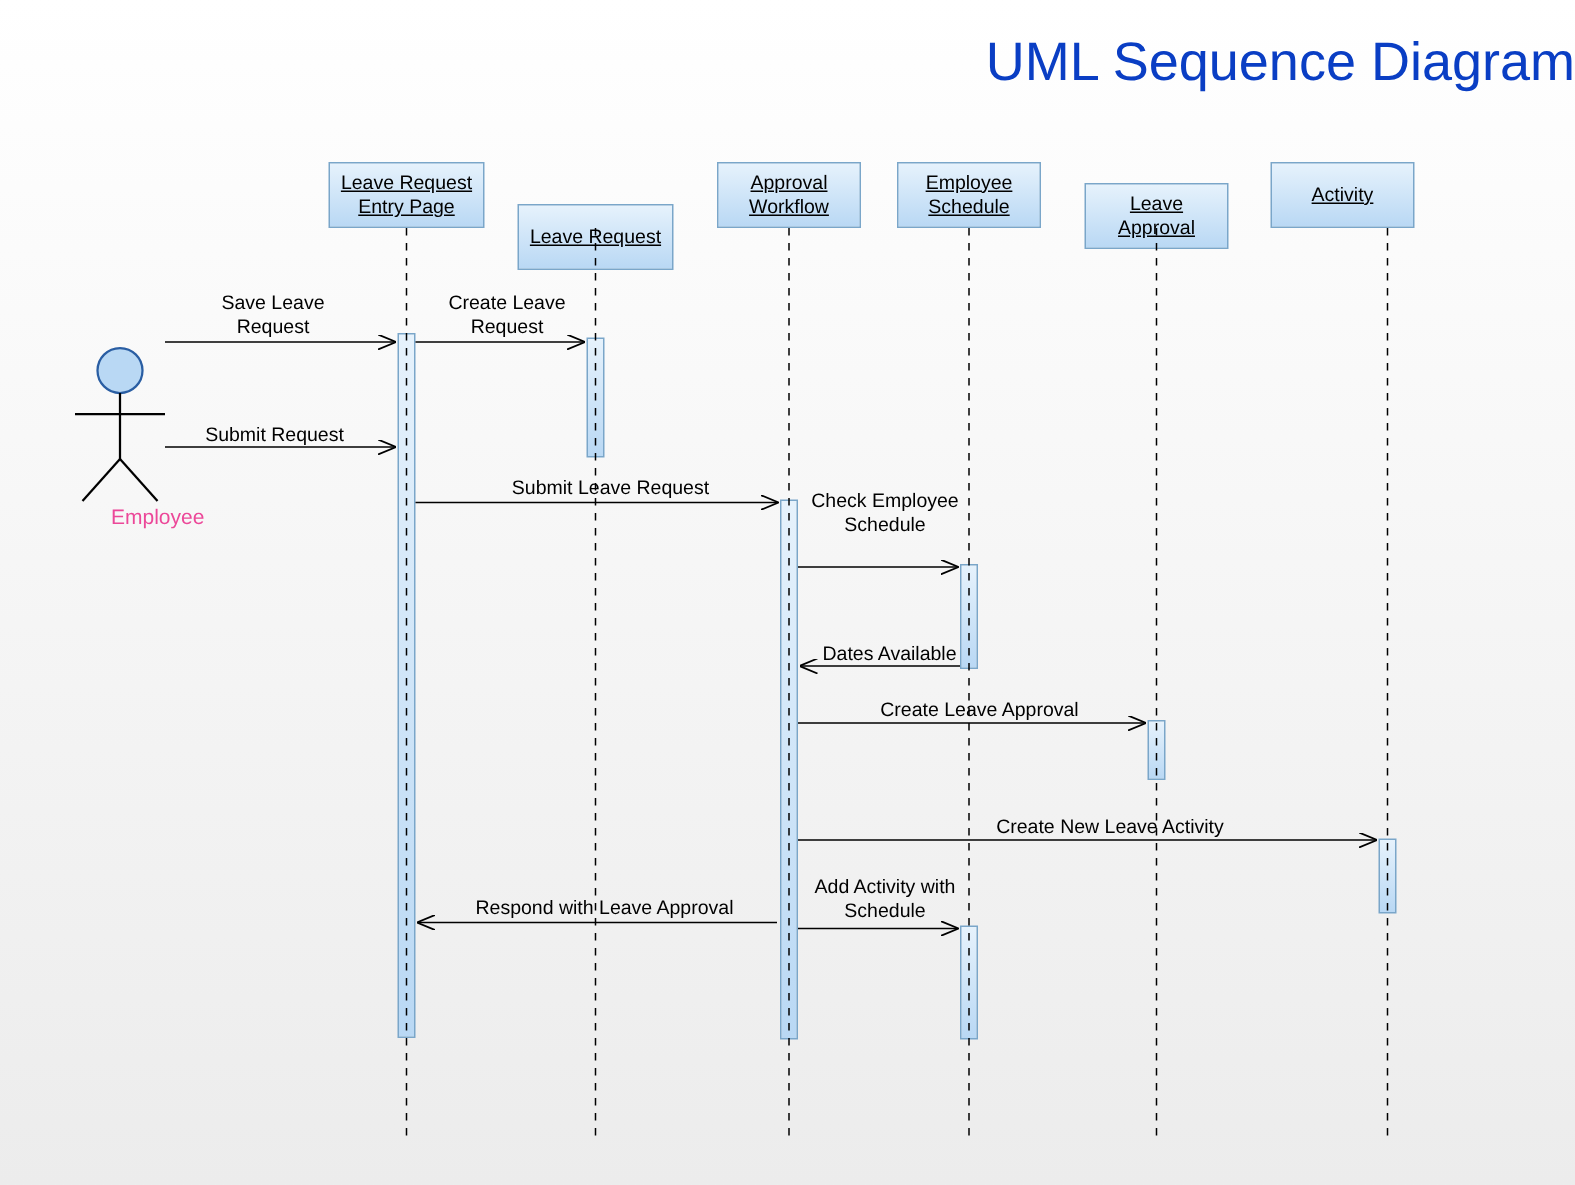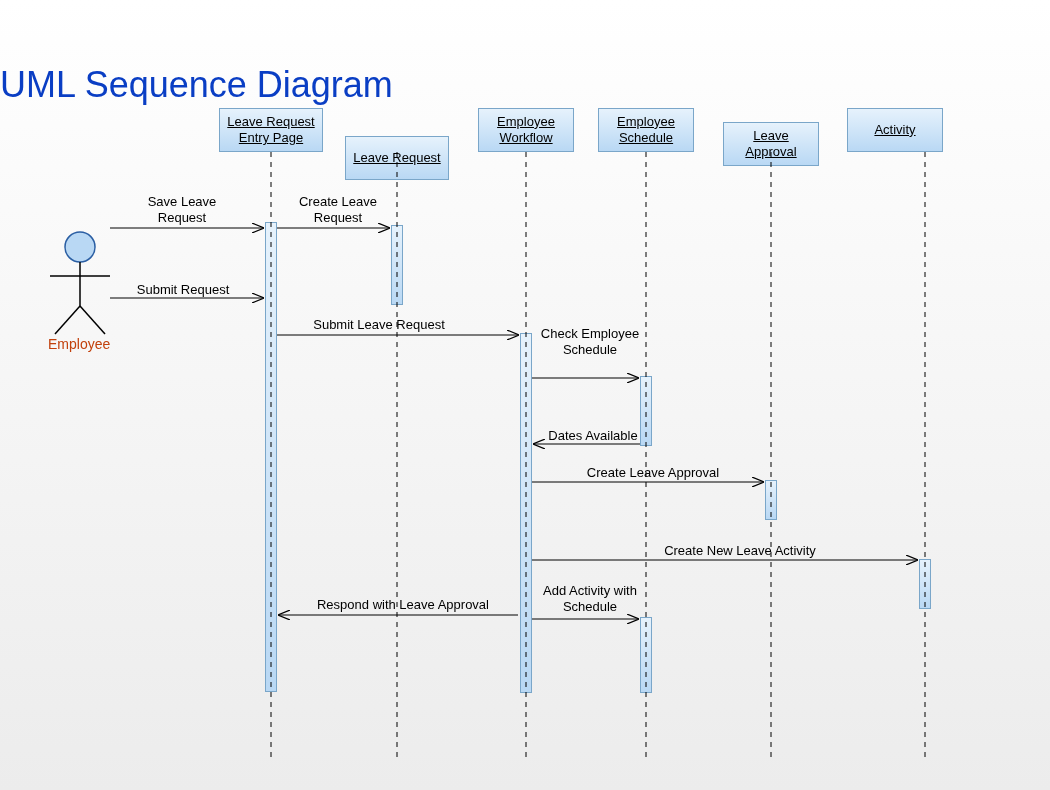--- a/index.html
+++ b/index.html
@@ -10,24 +10,23 @@
     background: linear-gradient(to bottom, #ffffff, #ececec);
     font-family: "Segoe UI", Arial, sans-serif;
     position: relative;
     overflow: hidden;
   }
   .title {
     position: absolute;
     top: 20px;
     left: 0;
     width: 1050px;
-    text-align: left;
+    text-align: right;
     font-size: 36px;
     color: #0a3ec4;
-    margin-top: 44px;
   }
   svg {
     position: absolute;
     top: 0;
     left: 0;
   }
   
   .headbox {
     position: absolute;
     background: linear-gradient(to bottom, #e6f2fc, #b9d8f4);
@@ -46,61 +45,62 @@
   .msglabel {
     position: absolute;
     font-size: 13px;
     color: #000000;
     text-align: center;
     line-height: 1.2;
   }
   .actorlabel {
     position: absolute;
     font-size: 14px;
-    color: #c2410c;
+    color: #ec4899;
+    margin-left: 26px;
   }
   .actbar {
     position: absolute;
     background: linear-gradient(to bottom, #e6f2fc, #b9d8f4);
     border: 1px solid #7aa6c9;
     width: 12px;
     box-sizing: border-box;
   }
 </style>
 </head>
 <body>
 
 <div class="title">UML Sequence Diagram</div>
 
 <div class="headbox" style="left:219px; top:108px; width:104px; height:44px;">Leave Request Entry Page</div>
 
 <div class="headbox" style="left:345px; top:108px; width:104px; height:44px;margin-top:28px;">Leave Request</div>
 
-<div class="headbox" style="left:478px; top:108px; width:96px; height:44px;">Employee Workflow</div>
+<div class="headbox" style="left:478px; top:108px; width:96px; height:44px;">Approval Workflow</div>
 
 <div class="headbox" style="left:598px; top:108px; width:96px; height:44px;">Employee Schedule</div>
 
 <div class="headbox" style="left:723px; top:108px; width:96px; height:44px;margin-top:14px;">Leave Approval</div>
 
 <div class="headbox" style="left:847px; top:108px; width:96px; height:44px;">Activity</div>
 
 <div class="actbar" style="left:265px; top:222px; height:470px;"></div>
 <div class="actbar" style="left:391px; top:225px; height:80px;"></div>
 <div class="actbar" style="left:520px; top:333px; height:360px;"></div>
 <div class="actbar" style="left:640px; top:376px; height:70px;"></div>
 <div class="actbar" style="left:640px; top:617px; height:76px;"></div>
 <div class="actbar" style="left:765px; top:480px; height:40px;"></div>
 <div class="actbar" style="left:919px; top:559px; height:50px;"></div>
 
 <div class="actorlabel" style="left:48px; top:336px;">Employee</div>
 
 <div class="msglabel" style="left:127px; top:194px; width:110px;">Save Leave Request</div>
 <div class="msglabel" style="left:283px; top:194px; width:110px;">Create Leave Request</div>
 <div class="msglabel" style="left:113px; top:282px; width:140px;">Submit  Request</div>
-<div class="msglabel" style="left:284px; top:317px; width:190px;">Submit  Leave Request</div>
+<div class="msglabel" style="left:312px; top:317px; width:190px;">Submit  Leave Request</div>
 <div class="msglabel" style="left:540px; top:326px; width:100px;">Check Employee Schedule</div>
 <div class="msglabel" style="left:543px; top:428px; width:100px;">Dates Available</div>
 <div class="msglabel" style="left:563px; top:465px; width:180px;">Create Leave Approval</div>
 <div class="msglabel" style="left:610px; top:543px; width:260px;">Create New Leave Activity</div>
 <div class="msglabel" style="left:535px; top:583px; width:110px;">Add Activity with Schedule</div>
 <div class="msglabel" style="left:293px; top:597px; width:220px;">Respond with Leave Approval</div>
 
 <svg width="1050" height="790">
   <defs>
     <marker id="arrow" markerWidth="12" markerHeight="10" refX="11" refY="5" orient="auto">

